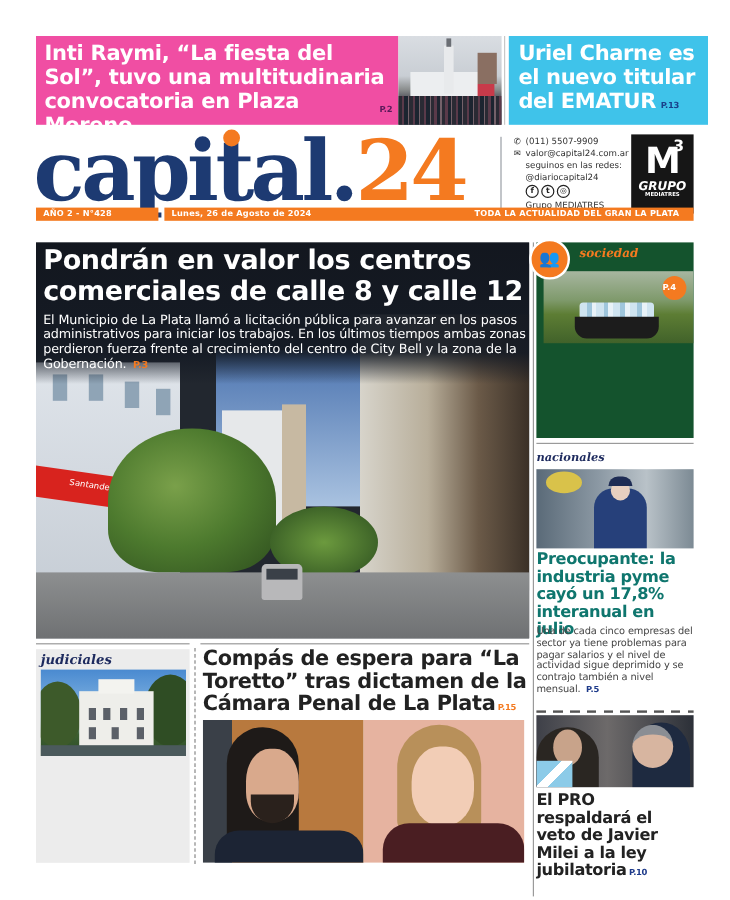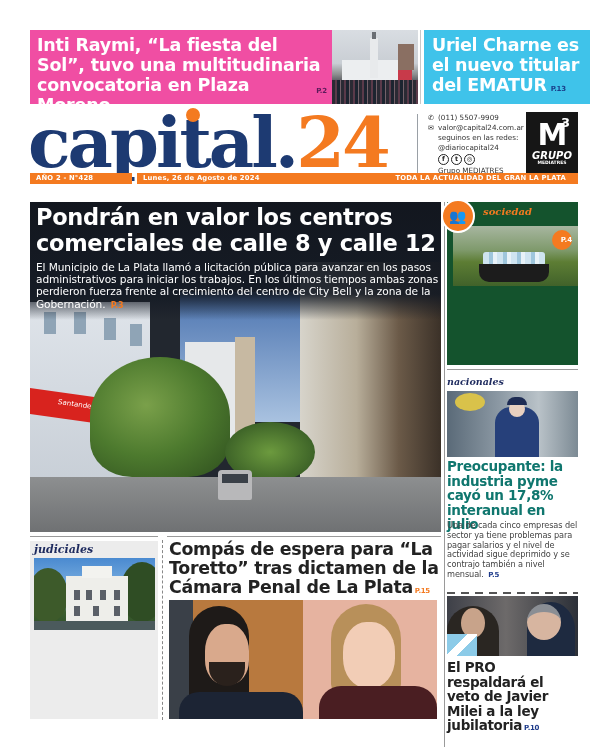--- a/index.html
+++ b/index.html
@@ -88,21 +88,21 @@
   .main-dek .pg { color: #f47a20; font-weight: bold; font-size: 8px; margin-left: 2px; }
 
   
   .col-divider { left: 444px; top: 202px; width: 1px; height: 545px; background: #9a9a9a; }
   .sociedad-box { left: 447px; top: 202px; width: 131px; height: 163px; background: #14532d; overflow: hidden; }
   .soc-icon { left: 441px; top: 199px; width: 34px; height: 34px; border-radius: 50%; background: #f47a20; border: 2px solid #fff; color: #fff; text-align: center; font-size: 14px; line-height: 30px; z-index: 3; }
   .soc-label { position: absolute; left: 36px; top: 4px; color: #f47a20; font-family: "DejaVu Serif", serif; font-style: italic; font-weight: bold; font-size: 10px; }
   .soc-photo { position: absolute; left: 6px; top: 24px; width: 125px; height: 60px; background: linear-gradient(180deg, #a7b6a0 0%, #7f9a6c 40%, #5d7d34 60%, #41622a 100%); overflow: hidden; }
   .soc-photo .bin { position: absolute; left: 26px; top: 38px; width: 70px; height: 18px; background: #1c1c1c; border-radius: 0 0 10px 10px; }
   .soc-photo .bottles { position: absolute; left: 30px; top: 26px; width: 62px; height: 14px; background: repeating-linear-gradient(90deg, #cfe4f0 0 6px, #9fc6dc 6px 10px, #e8f2f8 10px 14px); border-radius: 3px; }
-  .soc-photo .pg { position: absolute; right: 6px; top: 4px; width: 20px; height: 20px; border-radius: 50%; background: #f47a20; color: #fff; font-size: 7px; font-weight: bold; line-height: 20px; text-align: right; }
+  .soc-photo .pg { position: absolute; right: 6px; top: 4px; width: 20px; height: 20px; border-radius: 50%; background: #f47a20; color: #fff; font-size: 7px; font-weight: bold; line-height: 20px; text-align: left; }
   .soc-head { position: absolute; left: 5px; top: 87px; width: 126px; color: #fff; font-weight: bold; font-size: 12.8px; line-height: 14.2px; letter-spacing: -0.2px; }
   .rule-h { height: 1px; background: #9a9a9a; }
 
   .nacionales-label { left: 447px; top: 376px; font-family: "DejaVu Serif", serif; font-style: italic; font-weight: bold; font-size: 9.5px; color: #1d2a5e; }
   .nac-photo { left: 447px; top: 391px; width: 131px; height: 66px; overflow: hidden; background: linear-gradient(90deg, #5a6a78 0%, #8c99a4 40%, #b9c2c8 70%, #7c8a94 100%); }
   .nac-photo .worker { position: absolute; left: 48px; top: 16px; width: 44px; height: 50px; background: #26407a; border-radius: 16px 16px 0 0; }
   .nac-photo .face { position: absolute; left: 62px; top: 10px; width: 16px; height: 16px; border-radius: 50%; background: #e8d0c0; }
   .nac-photo .cap { position: absolute; left: 60px; top: 6px; width: 20px; height: 8px; border-radius: 8px 8px 0 0; background: #1e2c54; }
   .nac-photo .mach { position: absolute; left: 8px; top: 2px; width: 30px; height: 18px; border-radius: 50%; background: #d9c24a; }
   .nac-head { left: 447px; top: 459px; width: 131px; color: #0f766e; font-weight: bold; font-size: 13.5px; line-height: 14.5px; letter-spacing: -0.3px; }

